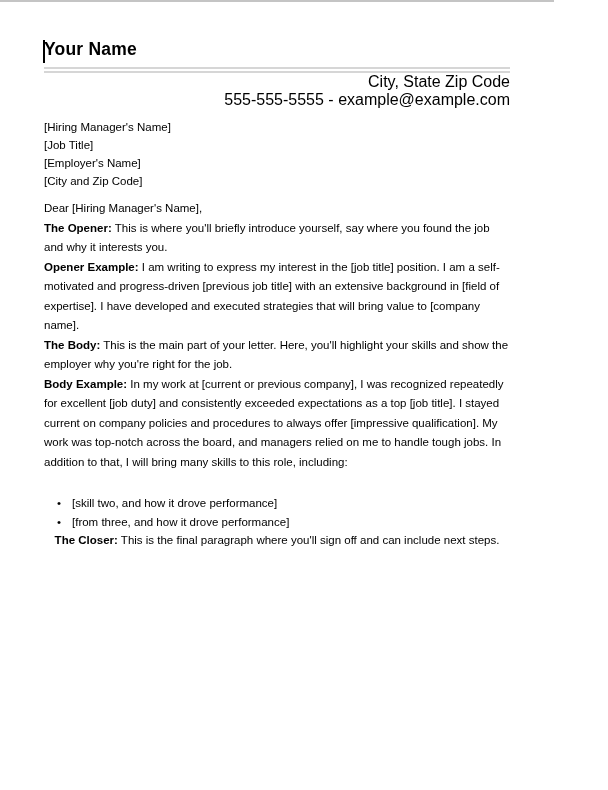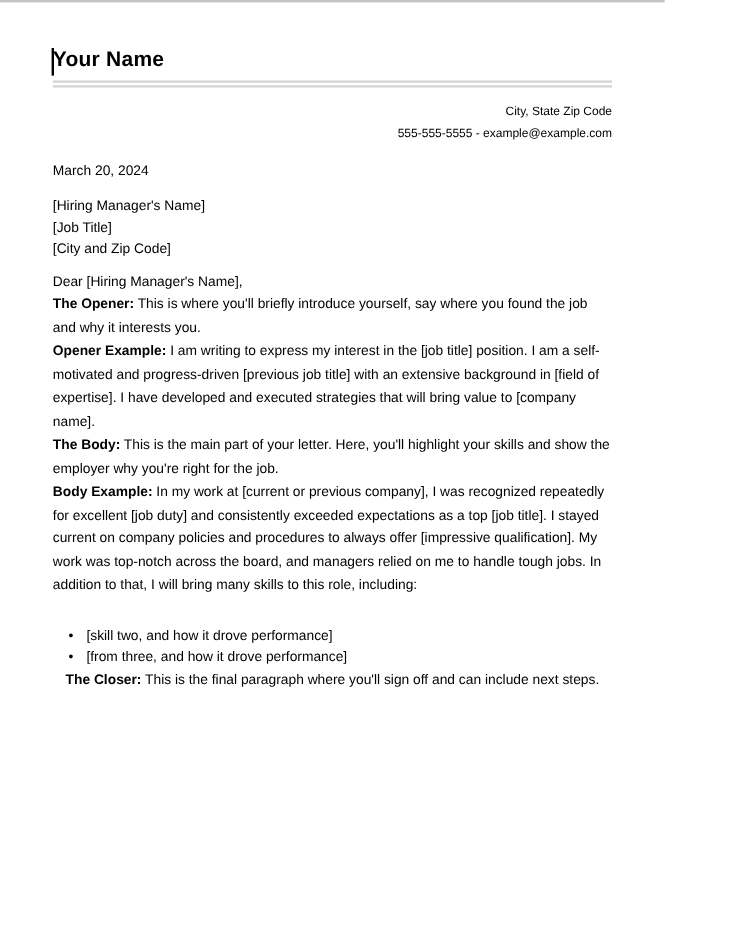--- a/index.html
+++ b/index.html
@@ -44,23 +44,22 @@
     height: 23px;
     background: #000000;
   }
   .double-line {
     margin-top: 7px;
     height: 2px;
     border-top: 2px solid #d6d6d6;
     border-bottom: 2px solid #d6d6d6;
   }
   .contact {
-    margin-top: 12px;
     text-align: right;
-    font-size: 10px;
+    font-size: 16px;
     line-height: 18px;
   }
   .date {
     margin: 13px 0 0 0;
   }
   .recipient {
     margin-top: 9px;
     line-height: 18px;
   }
   .salutation {
@@ -103,25 +102,25 @@
 
     <h1 class="name">Your Name</h1>
 
     <div class="double-line"></div>
 
     <div class="contact">
       <div>City, State Zip Code</div>
       <div>555-555-5555 - example@example.com</div>
     </div>
 
-    <p class="date">March 20, 2024</p>
 
     <div class="recipient">
       <div>[Hiring Manager's Name]</div>
       <div>[Job Title]</div>
+      <div>[Employer's Name]</div>
       <div>[City and Zip Code]</div>
     </div>
 
     <p class="salutation">Dear [Hiring Manager's Name],</p>
 
     <p class="para p-opener"><strong class="lbl">The Opener:</strong><span> This is where you'll briefly introduce yourself, say where you found the job and why it interests you.</span></p>
 
     <p class="para p-opener-example"><strong class="lbl">Opener Example:</strong><span> I am writing to express my interest in the [job title] position. I am a self-motivated and progress-driven [previous job title] with an extensive background in [field of expertise]. I have developed and executed strategies that will bring value to [company name].</span></p>
 
     <p class="para p-body"><strong class="lbl">The Body:</strong><span> This is the main part of your letter. Here, you'll highlight your skills and show the employer why you're right for the job.</span></p>

